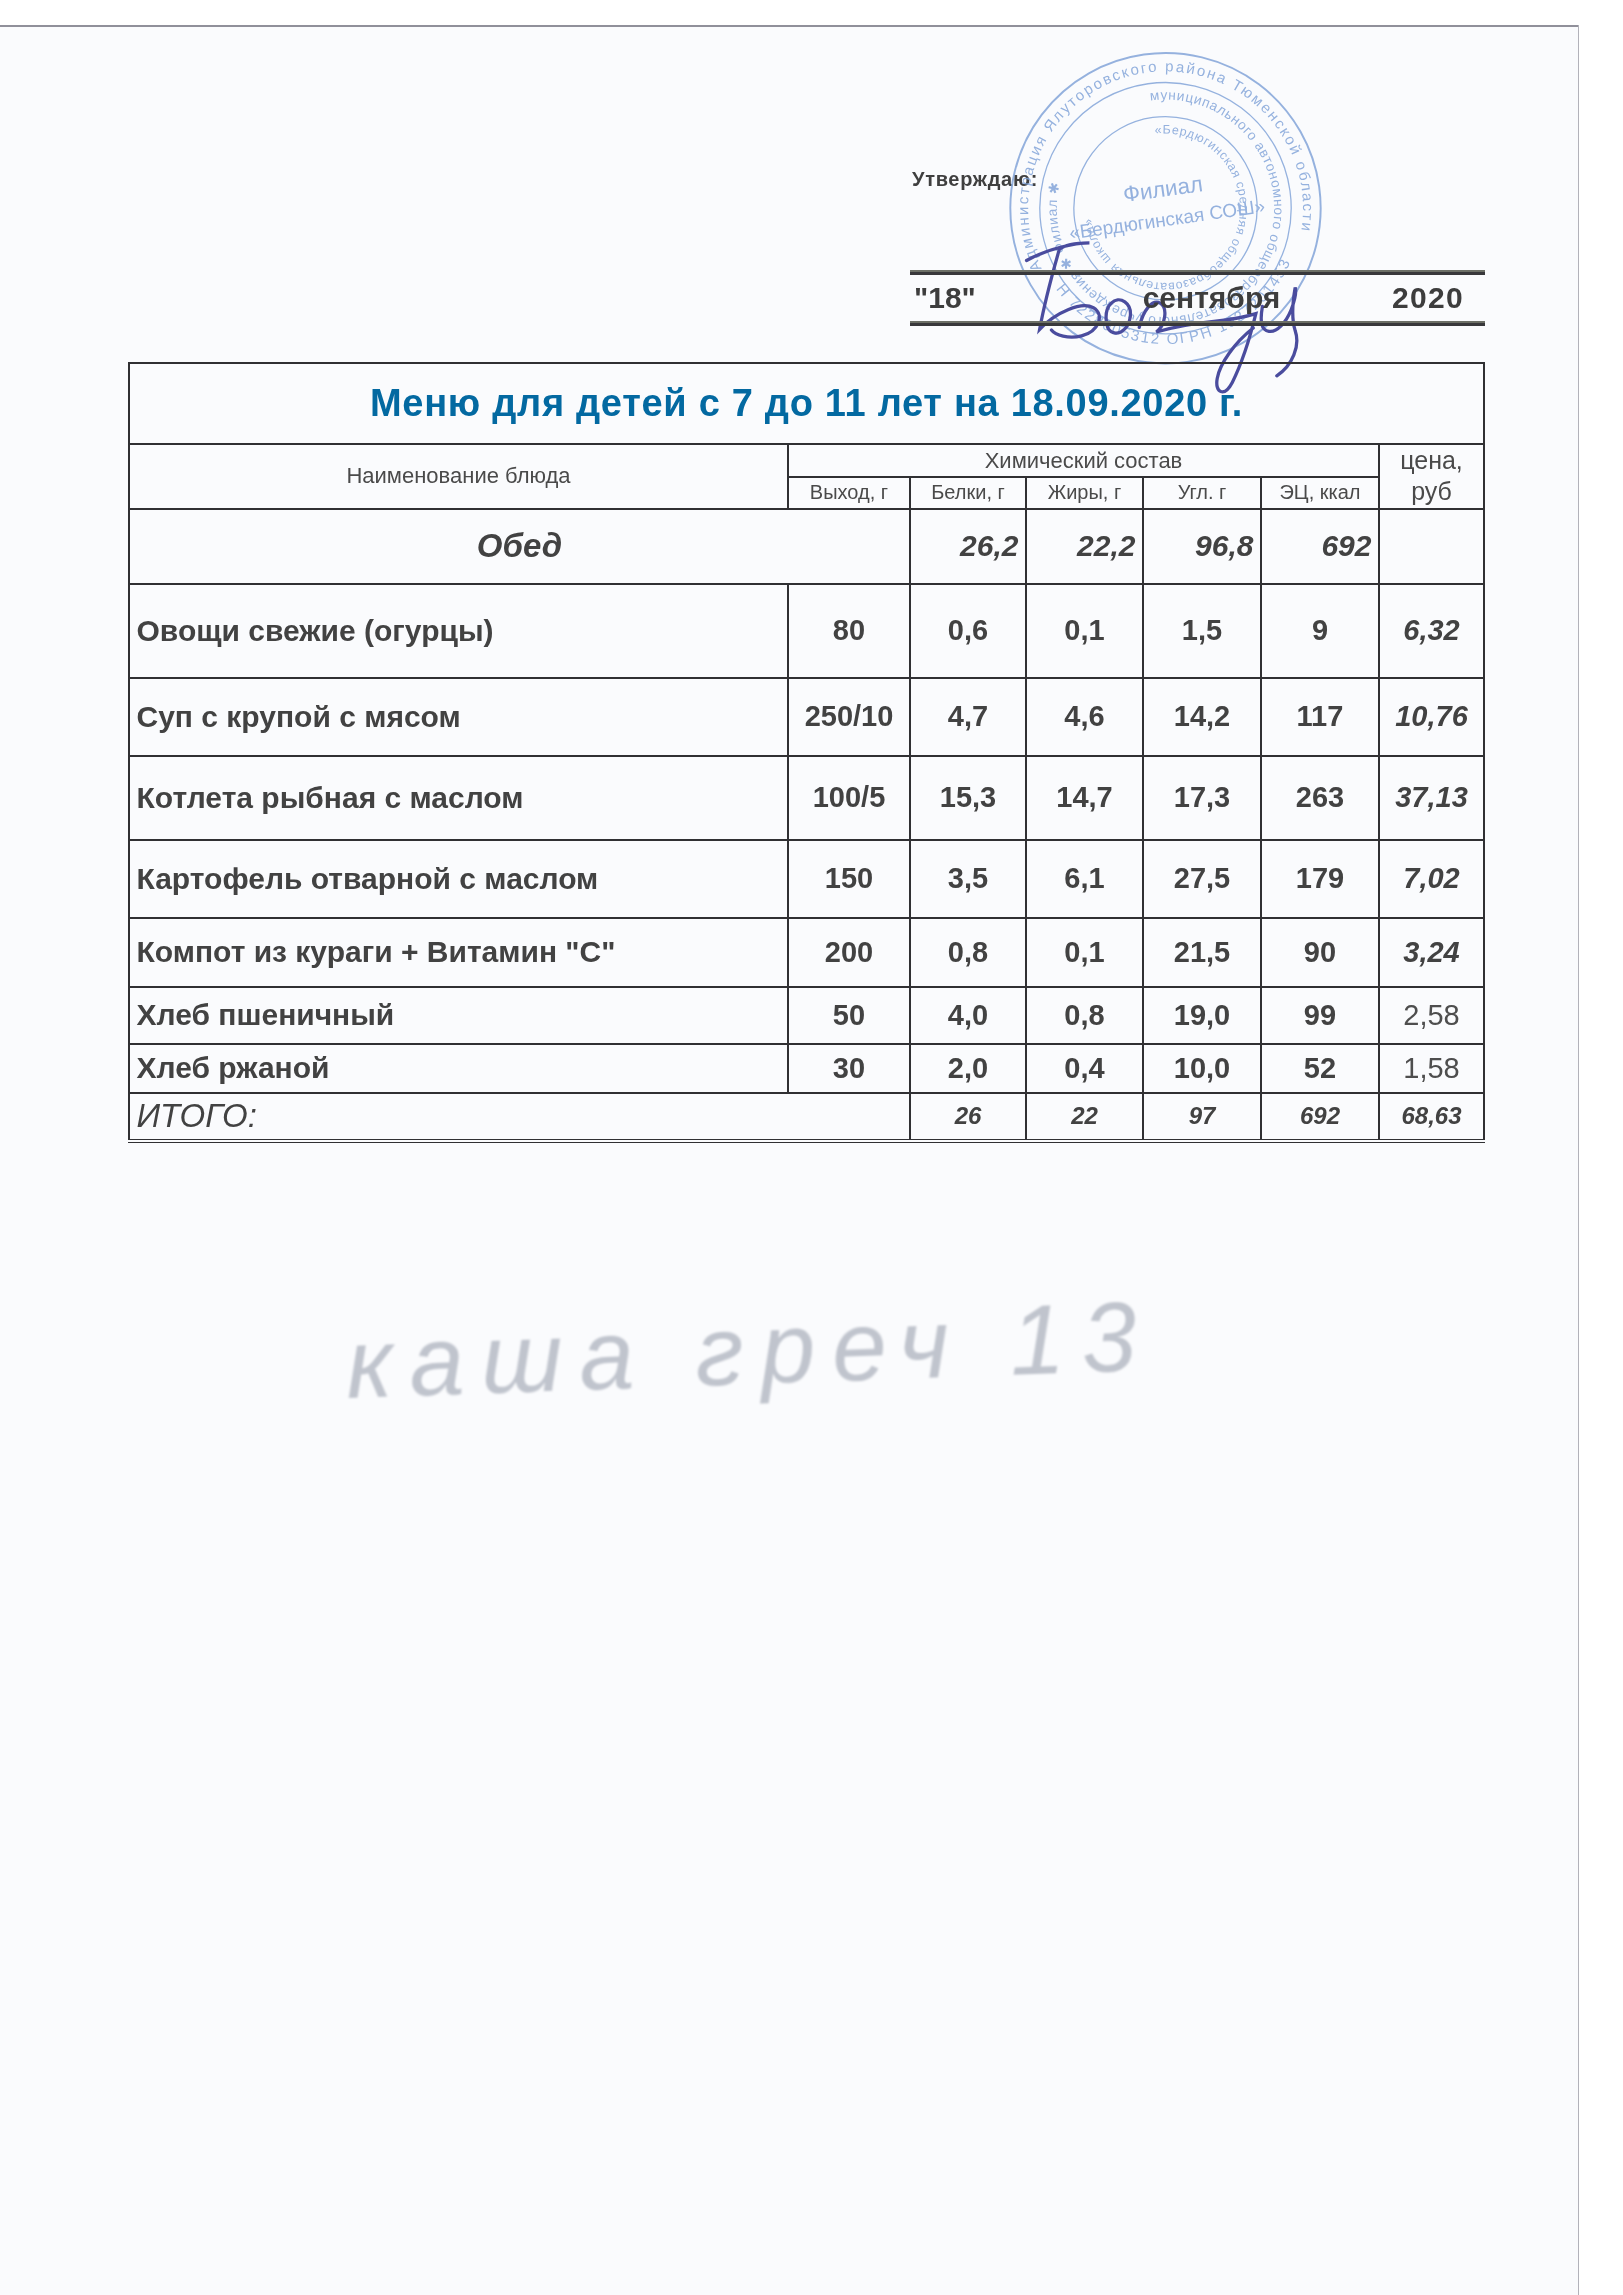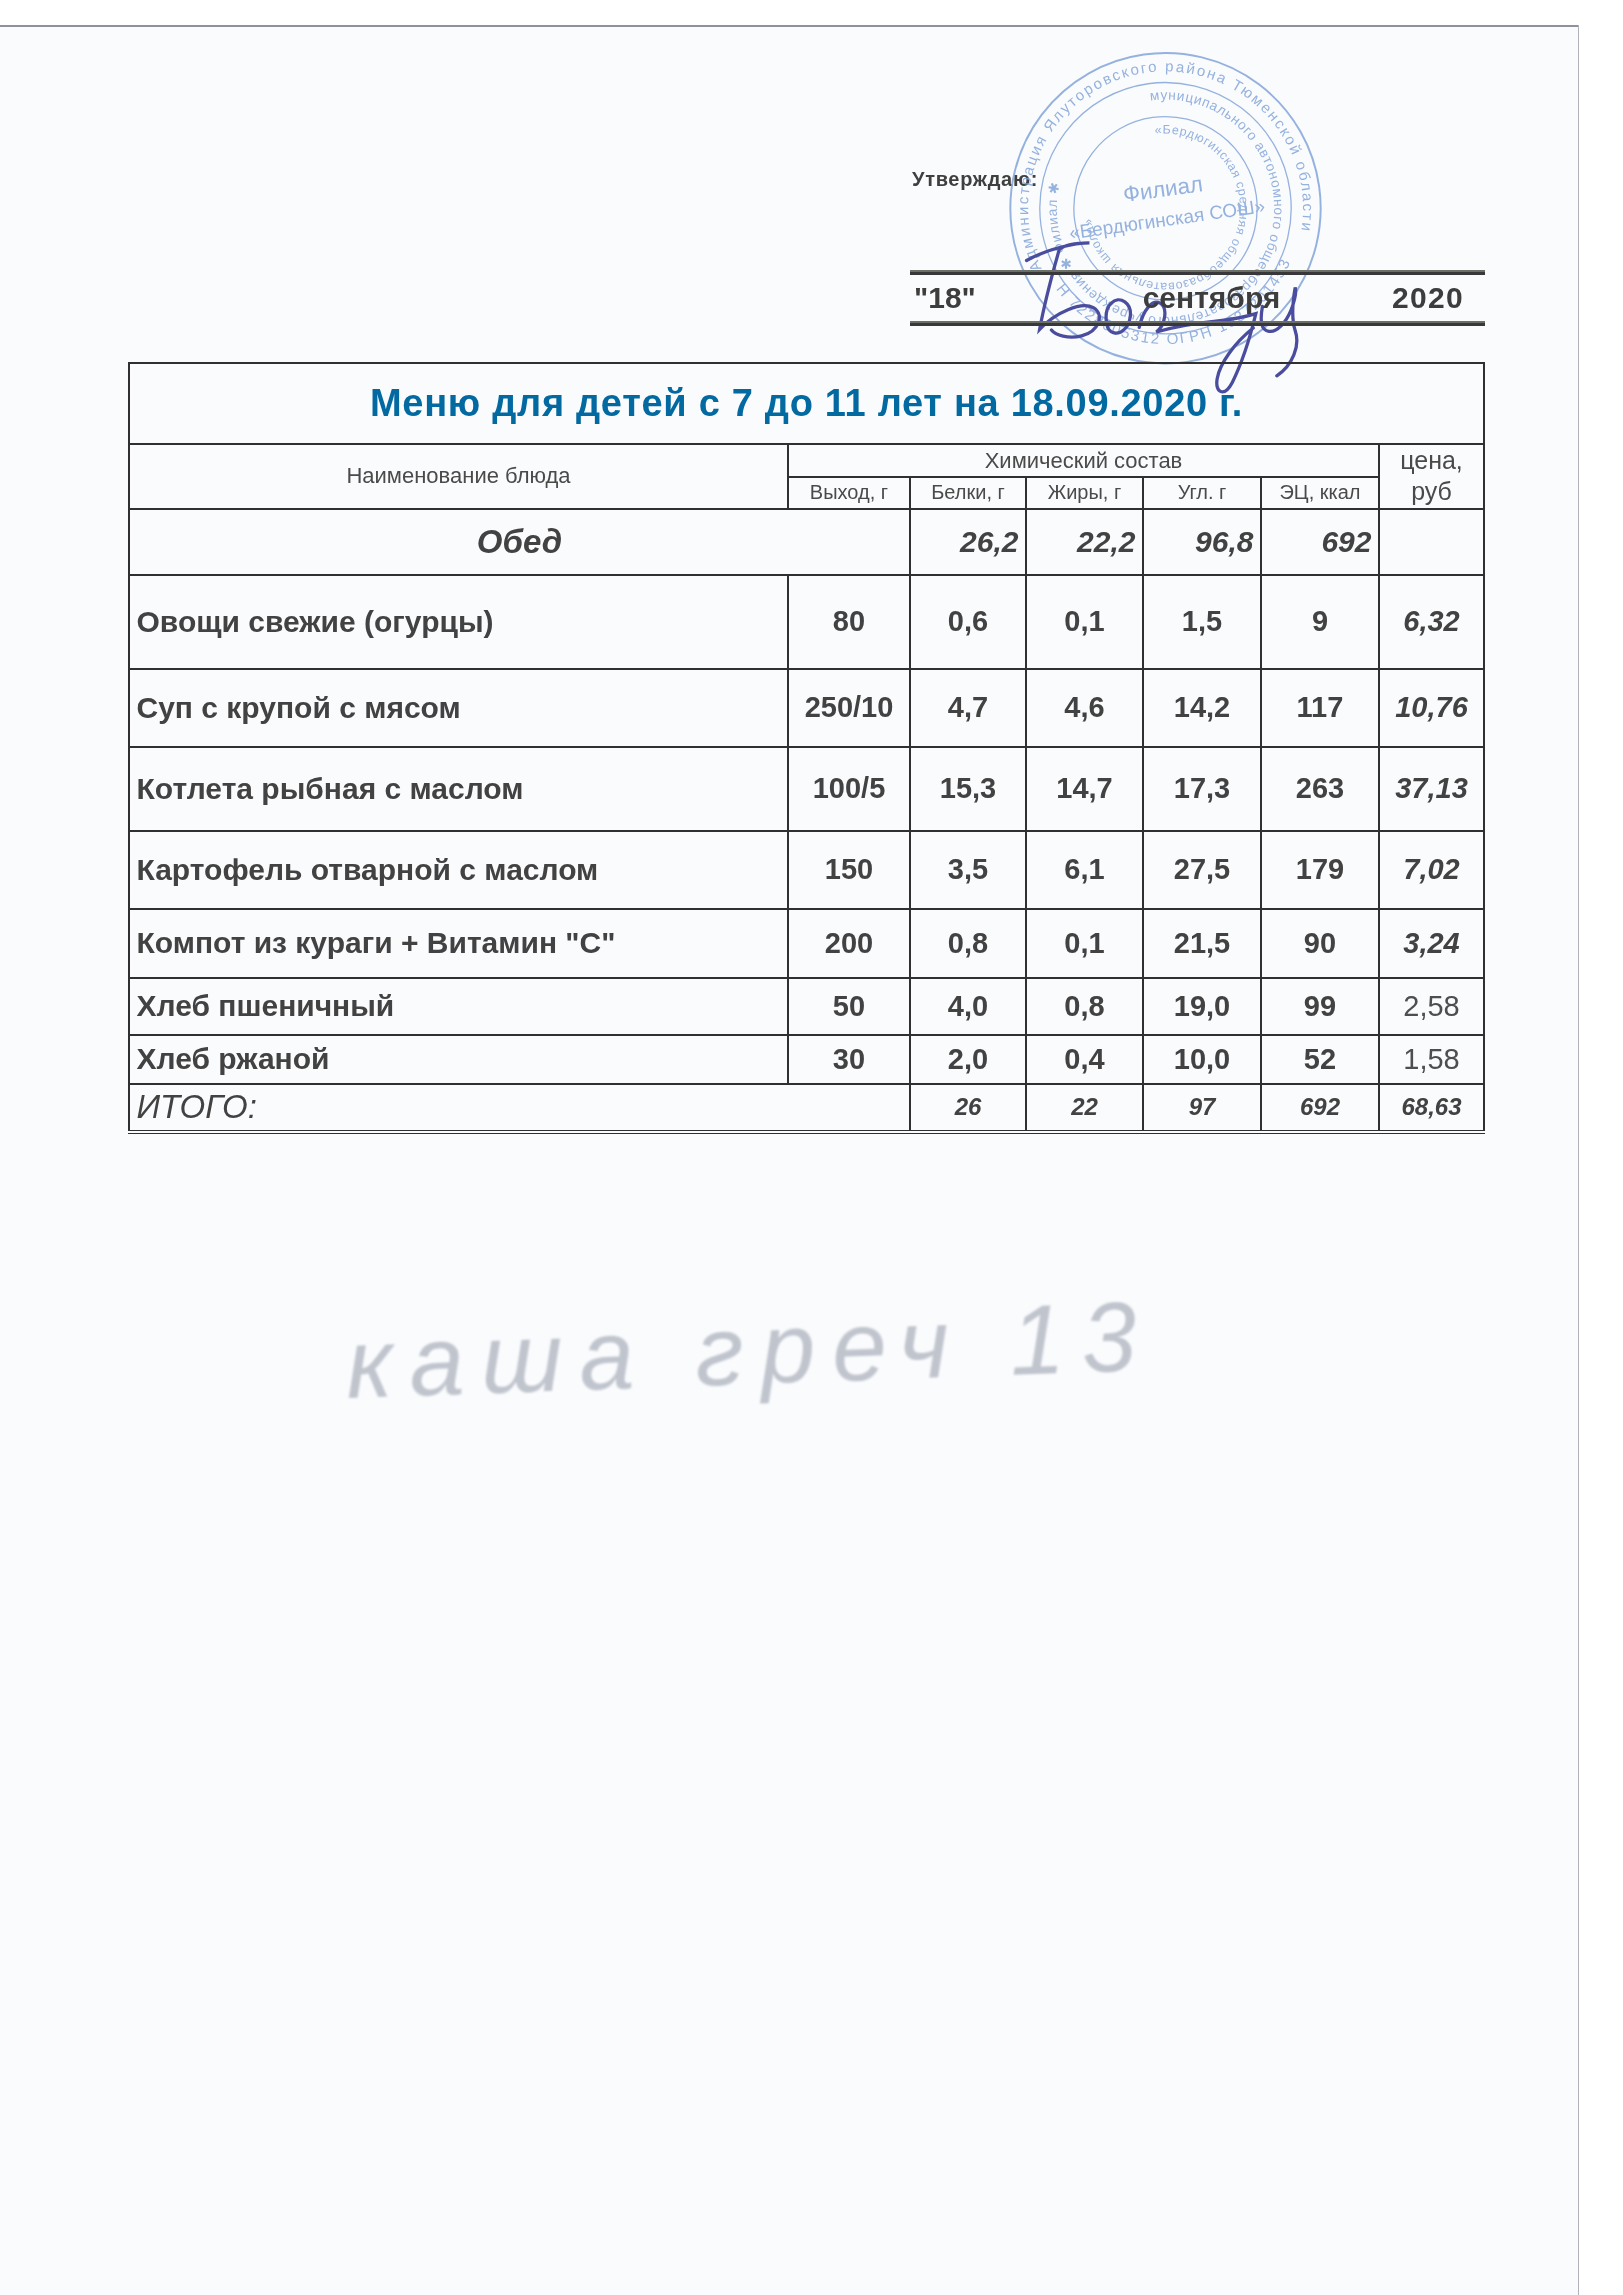--- a/index.html
+++ b/index.html
@@ -31,21 +31,21 @@
 
   
   .menu-table{
     position:absolute;left:128px;top:362px;width:1356px;
     border-collapse:collapse;table-layout:fixed;color:#424242;
   }
   .menu-table td{border:2.6px solid #303033;vertical-align:middle;padding:0 6.5px;overflow:hidden;}
   .r-title{height:81px;}
   .r-h1{height:33px;}
   .r-h2{height:31px;}
-  .r-meal{height:66px;margin-top:43px;}
+  .r-meal{height:75px;margin-top:43px;}
   .r-d0{height:94px;}
   .r-d1{height:78px;}
   .r-d2{height:84px;}
   .r-d3{height:78px;}
   .r-d4{height:69px;}
   .r-d5{height:57px;}
   .r-d6{height:49px;}
   .r-total{height:48px;}
   td.title-cell{font-size:38px;font-weight:bold;text-align:center;color:#0369a1;letter-spacing:0.7px;}
   td.th{font-size:22px;font-weight:normal;text-align:center;color:#4a4a4a;}

